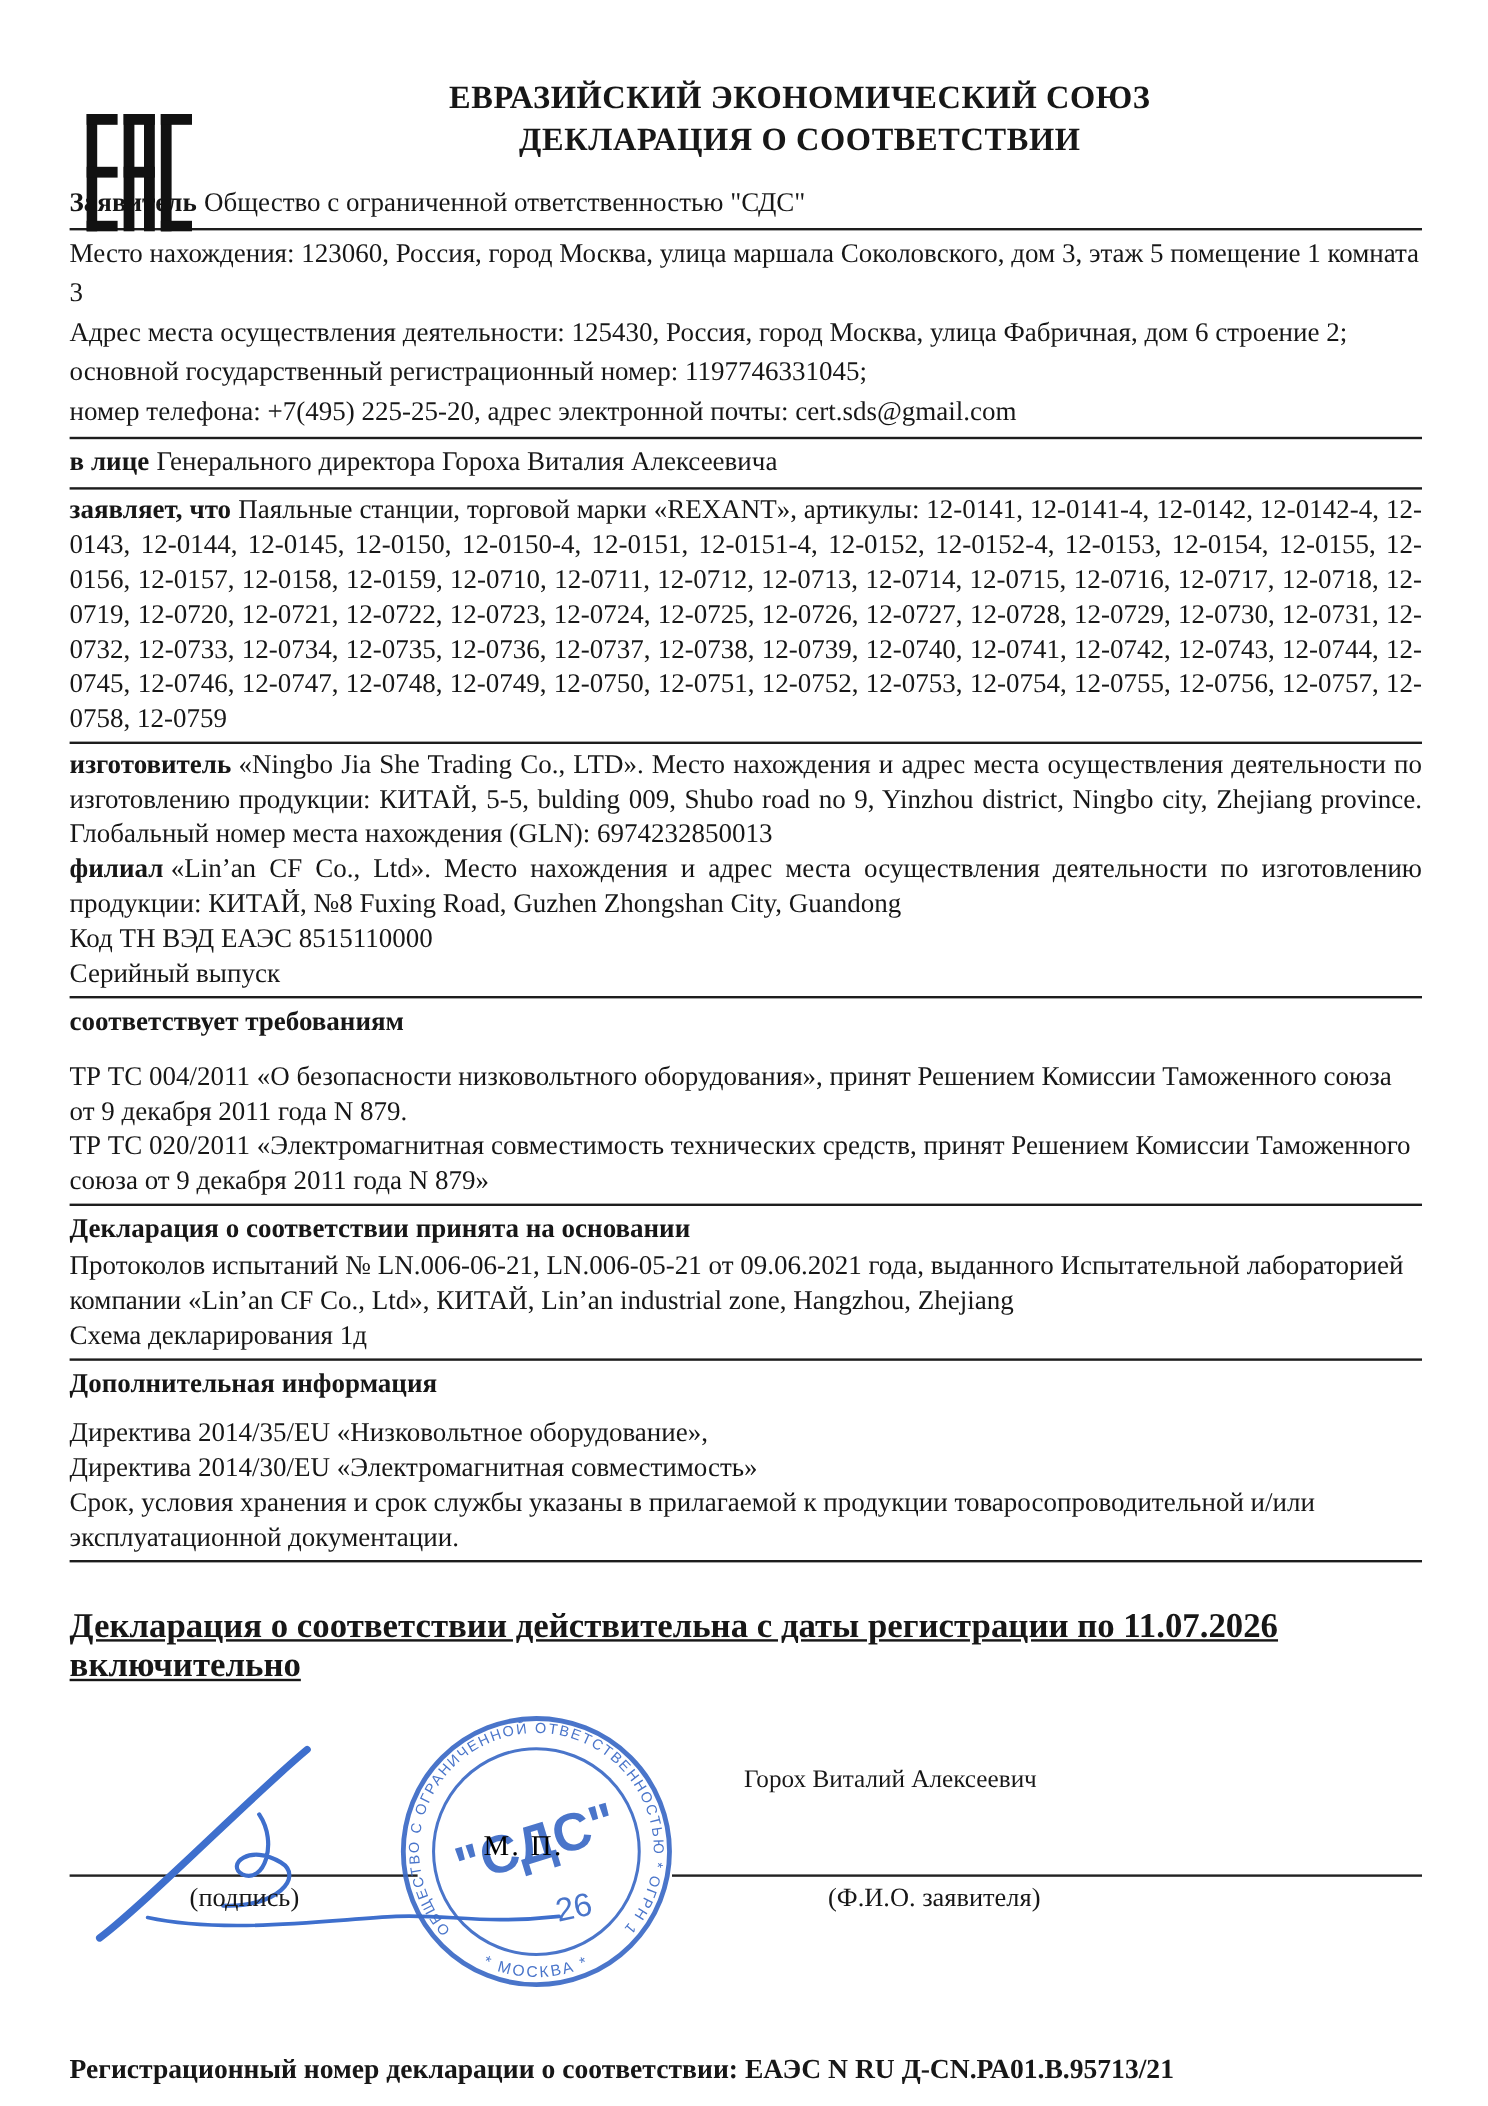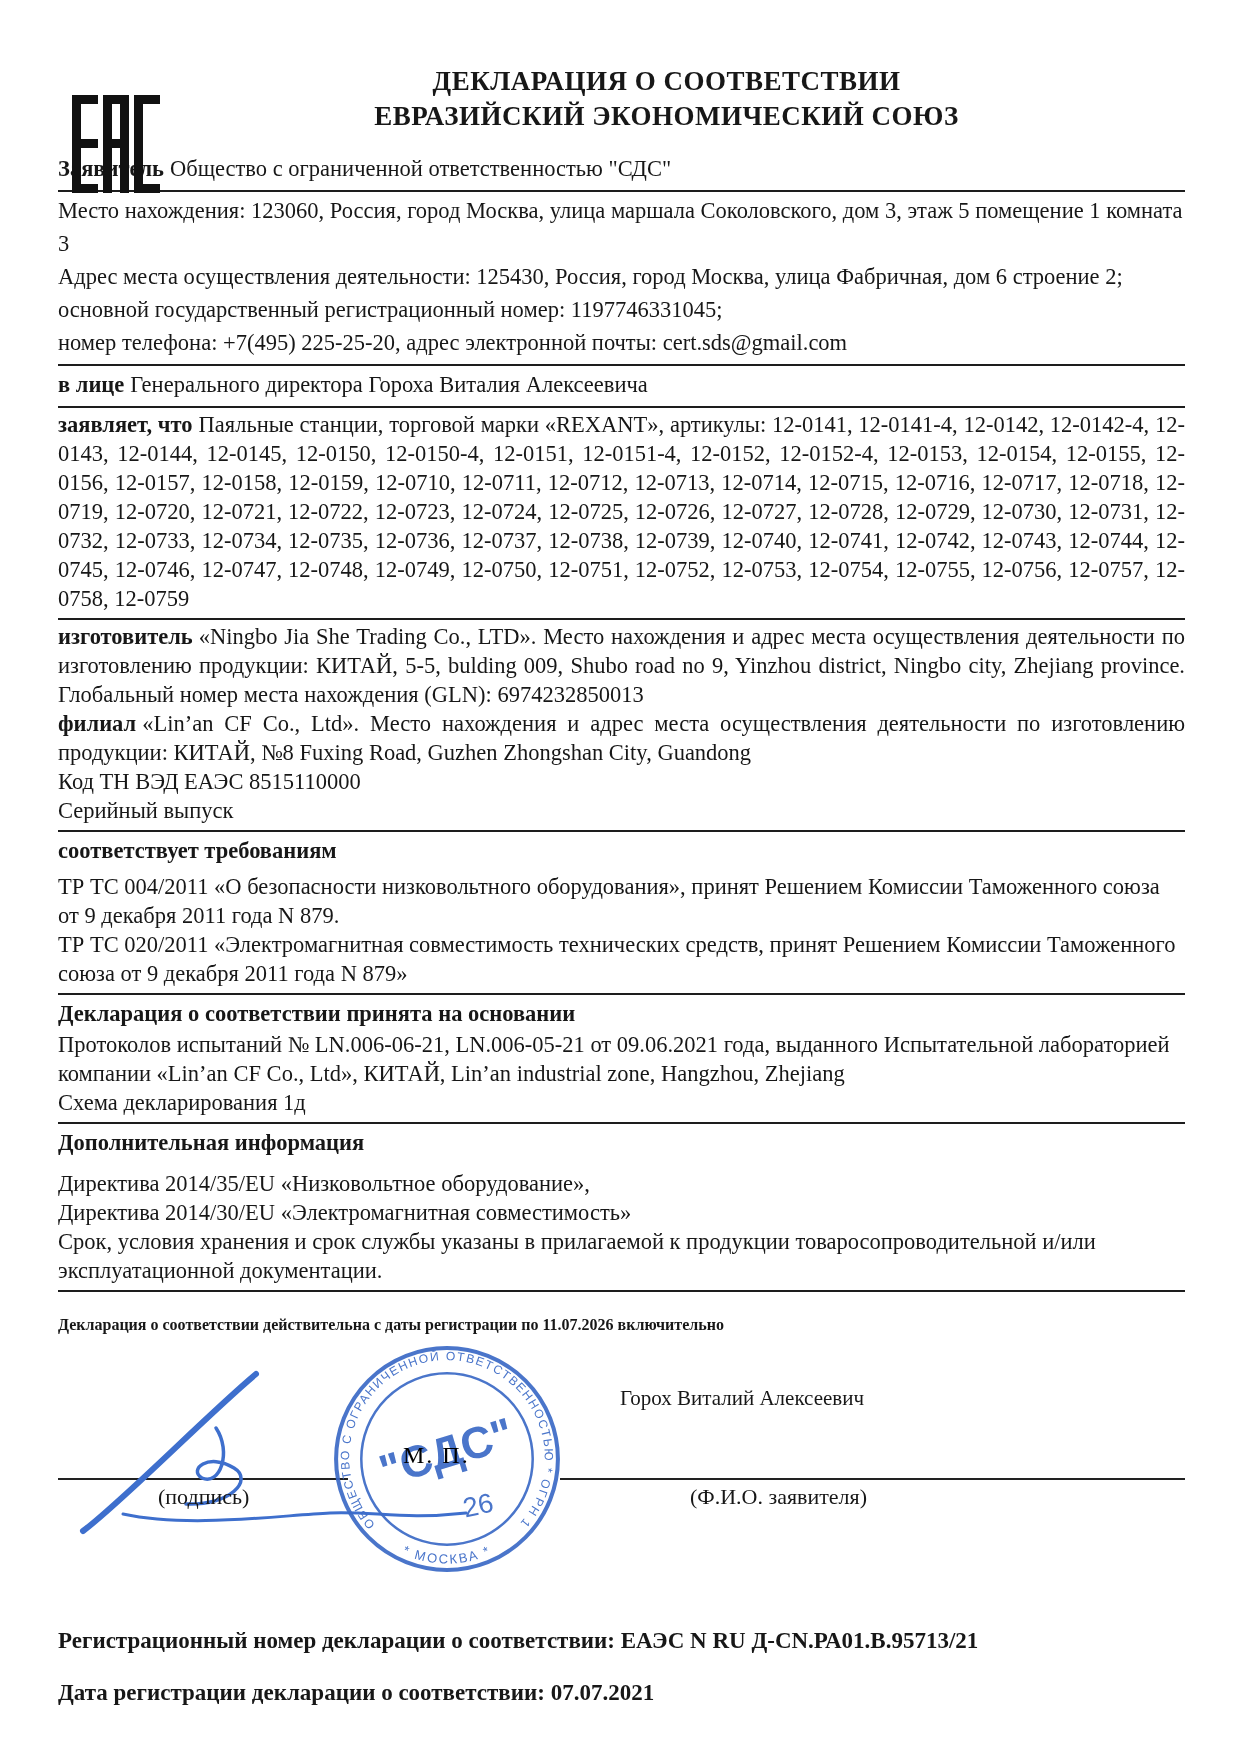--- a/index.html
+++ b/index.html
@@ -16,23 +16,23 @@
 
   
   .sec { font-size:22.5px; line-height:33px; border-bottom:2px solid #1d1d1d; padding:2px 0 5px; }
   .sec p { margin:0; }
   .inline-label { font-weight:bold; margin-right:6px; }
   .just { text-align:justify; }
   .tight { line-height:29px; }
   .hdg { font-weight:bold; }
 
   .sec-applicant { margin-top:16px; }
-  .sec-compliance .hdg { margin-bottom:5px; }
+  .sec-compliance .hdg { margin-bottom:15px; }
   .sec-additional .hdg { margin-bottom:10px; }
-  .validity { font-weight:bold; font-size:16px; padding-top:8px; }
+  .validity { font-weight:bold; font-size:29px; padding-top:8px;text-decoration:underline; }
 
   
   .sign-area { position:relative; height:252px; }
   .stamp-svg { position:absolute; left:268px; top:-12px; width:242px; height:242px; opacity:.92; }
   .signature-svg { position:absolute; left:10px; top:16px; width:480px; height:190px; }
   .mp-note { position:absolute; left:345px; top:92px; font-size:24px; color:#000000; letter-spacing:2px; }
   .sign-line { position:absolute; top:128px; height:0; border-top:2px solid #222; }
   .sign-line.left { left:0; width:290px; }
   .sign-line.right { left:502px; width:625px; }
   .sign-caption { position:absolute; top:134px; font-size:22px; }
@@ -61,22 +61,22 @@
         <rect x="48" y="0" width="9" height="98"></rect>
         <rect x="31" y="0" width="26" height="9"></rect>
         <rect x="31" y="44" width="26" height="9"></rect>
         <rect x="62" y="0" width="9" height="98"></rect>
         <rect x="62" y="0" width="26" height="9"></rect>
         <rect x="62" y="89" width="26" height="9"></rect>
       </g>
     </svg>
 
     <div class="title-block">
+      <div>ЕВРАЗИЙСКИЙ ЭКОНОМИЧЕСКИЙ СОЮЗ</div>
       <div>ДЕКЛАРАЦИЯ О СООТВЕТСТВИИ</div>
-      <div>ЕВРАЗИЙСКИЙ ЭКОНОМИЧЕСКИЙ СОЮЗ</div>
     </div>
 
     <div class="sec sec-applicant">
       <p><span class="inline-label">Заявитель</span><span>Общество с ограниченной ответственностью "СДС"</span></p>
     </div>
 
     <div class="sec">
       <p>Место нахождения: 123060, Россия, город Москва, улица маршала Соколовского, дом 3, этаж 5 помещение 1 комната 3</p>
       <p>Адрес места осуществления деятельности: 125430, Россия, город Москва, улица Фабричная, дом 6 строение 2; основной государственный регистрационный номер: 1197746331045;</p>
       <p>номер телефона: +7(495) 225-25-20, адрес электронной почты: cert.sds@gmail.com</p>

